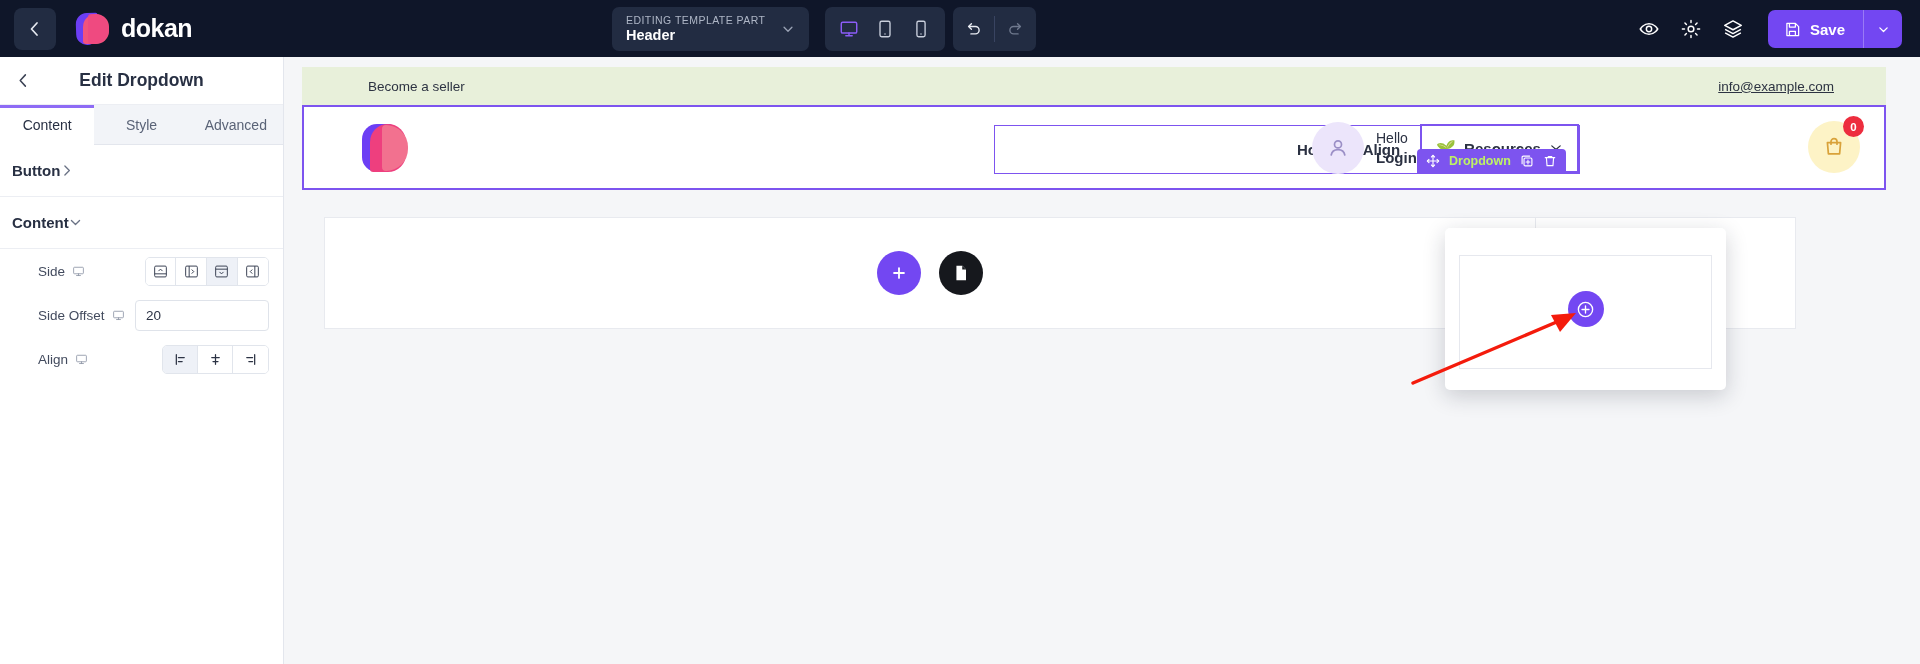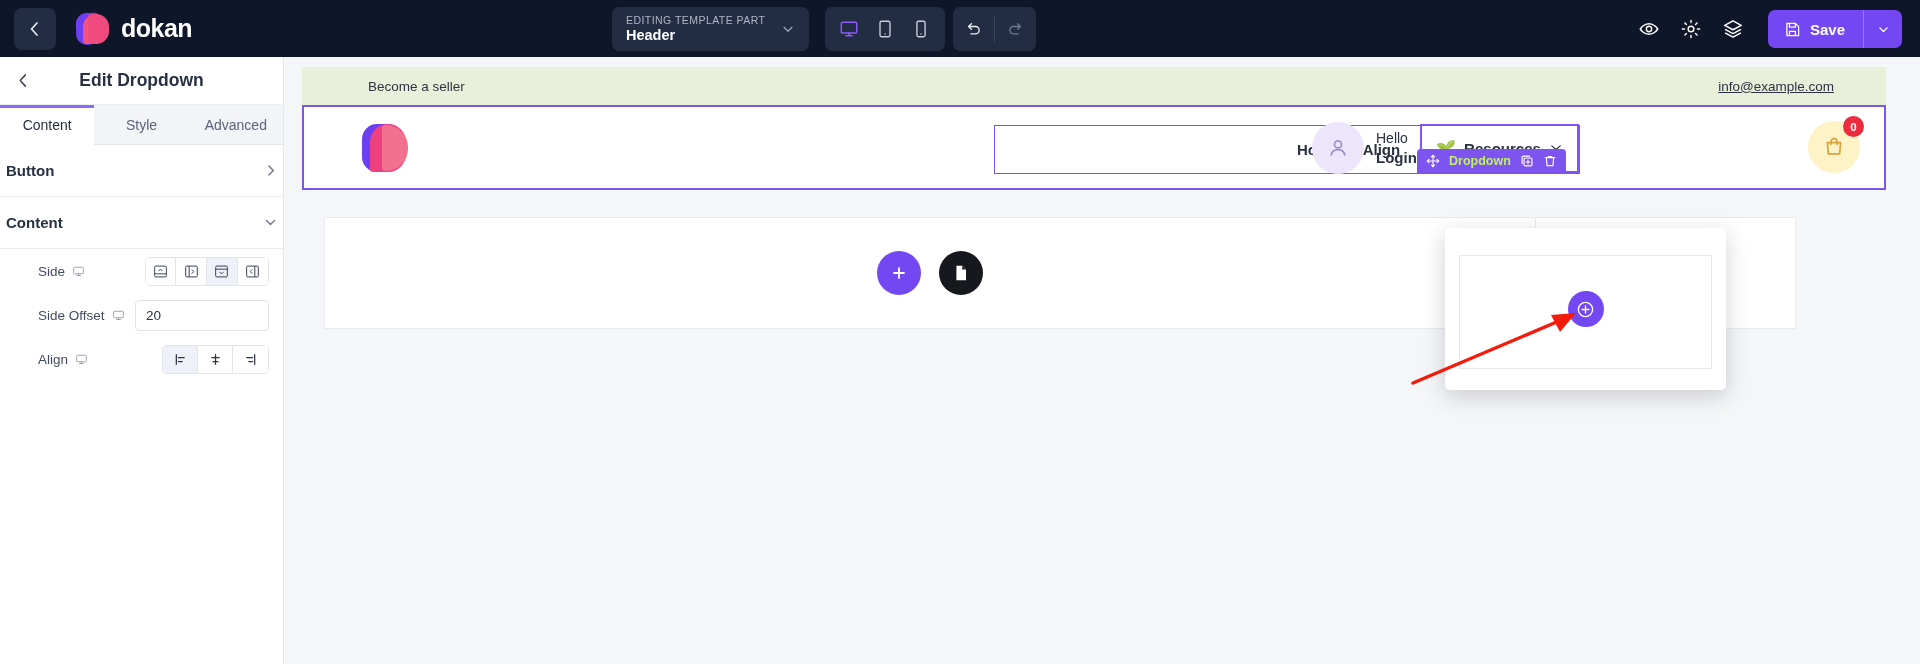--- a/index.html
+++ b/index.html
@@ -114,22 +114,22 @@
   .tab {
     flex: 1; display: flex; align-items: center; justify-content: center;
     font-size: 14px; color: #5a6377; background: #f2f4f8;
     border-bottom: 1px solid #e3e6ed; cursor: pointer;
   }
   .tab.active {
     background: #fff; color: #283043; border-bottom: 1px solid #fff;
     box-shadow: inset 0 3px 0 0 #8e6bf5;
   }
   .section-row {
-    height: 52px; display: flex; align-items: center; justify-content: space-between;
-    padding: 0 6px; border-bottom: 1px solid #eceef3; cursor: pointer;
+    height: 52px; display: flex; align-items: center; justify-content: flex-start;
+    padding: 0 12px; border-bottom: 1px solid #eceef3; cursor: pointer;
   }
   .section-label { font-size: 15px; font-weight: bold; color: #283043; }
   .ctl-row {
     height: 44px; display: flex; align-items: center; padding: 0 14px;
   }
   .ctl-label {
     font-size: 13.5px; color: #434b5e; display: flex; align-items: center; gap: 7px;
     width: 122px;
     margin-left: 24px;
   }

